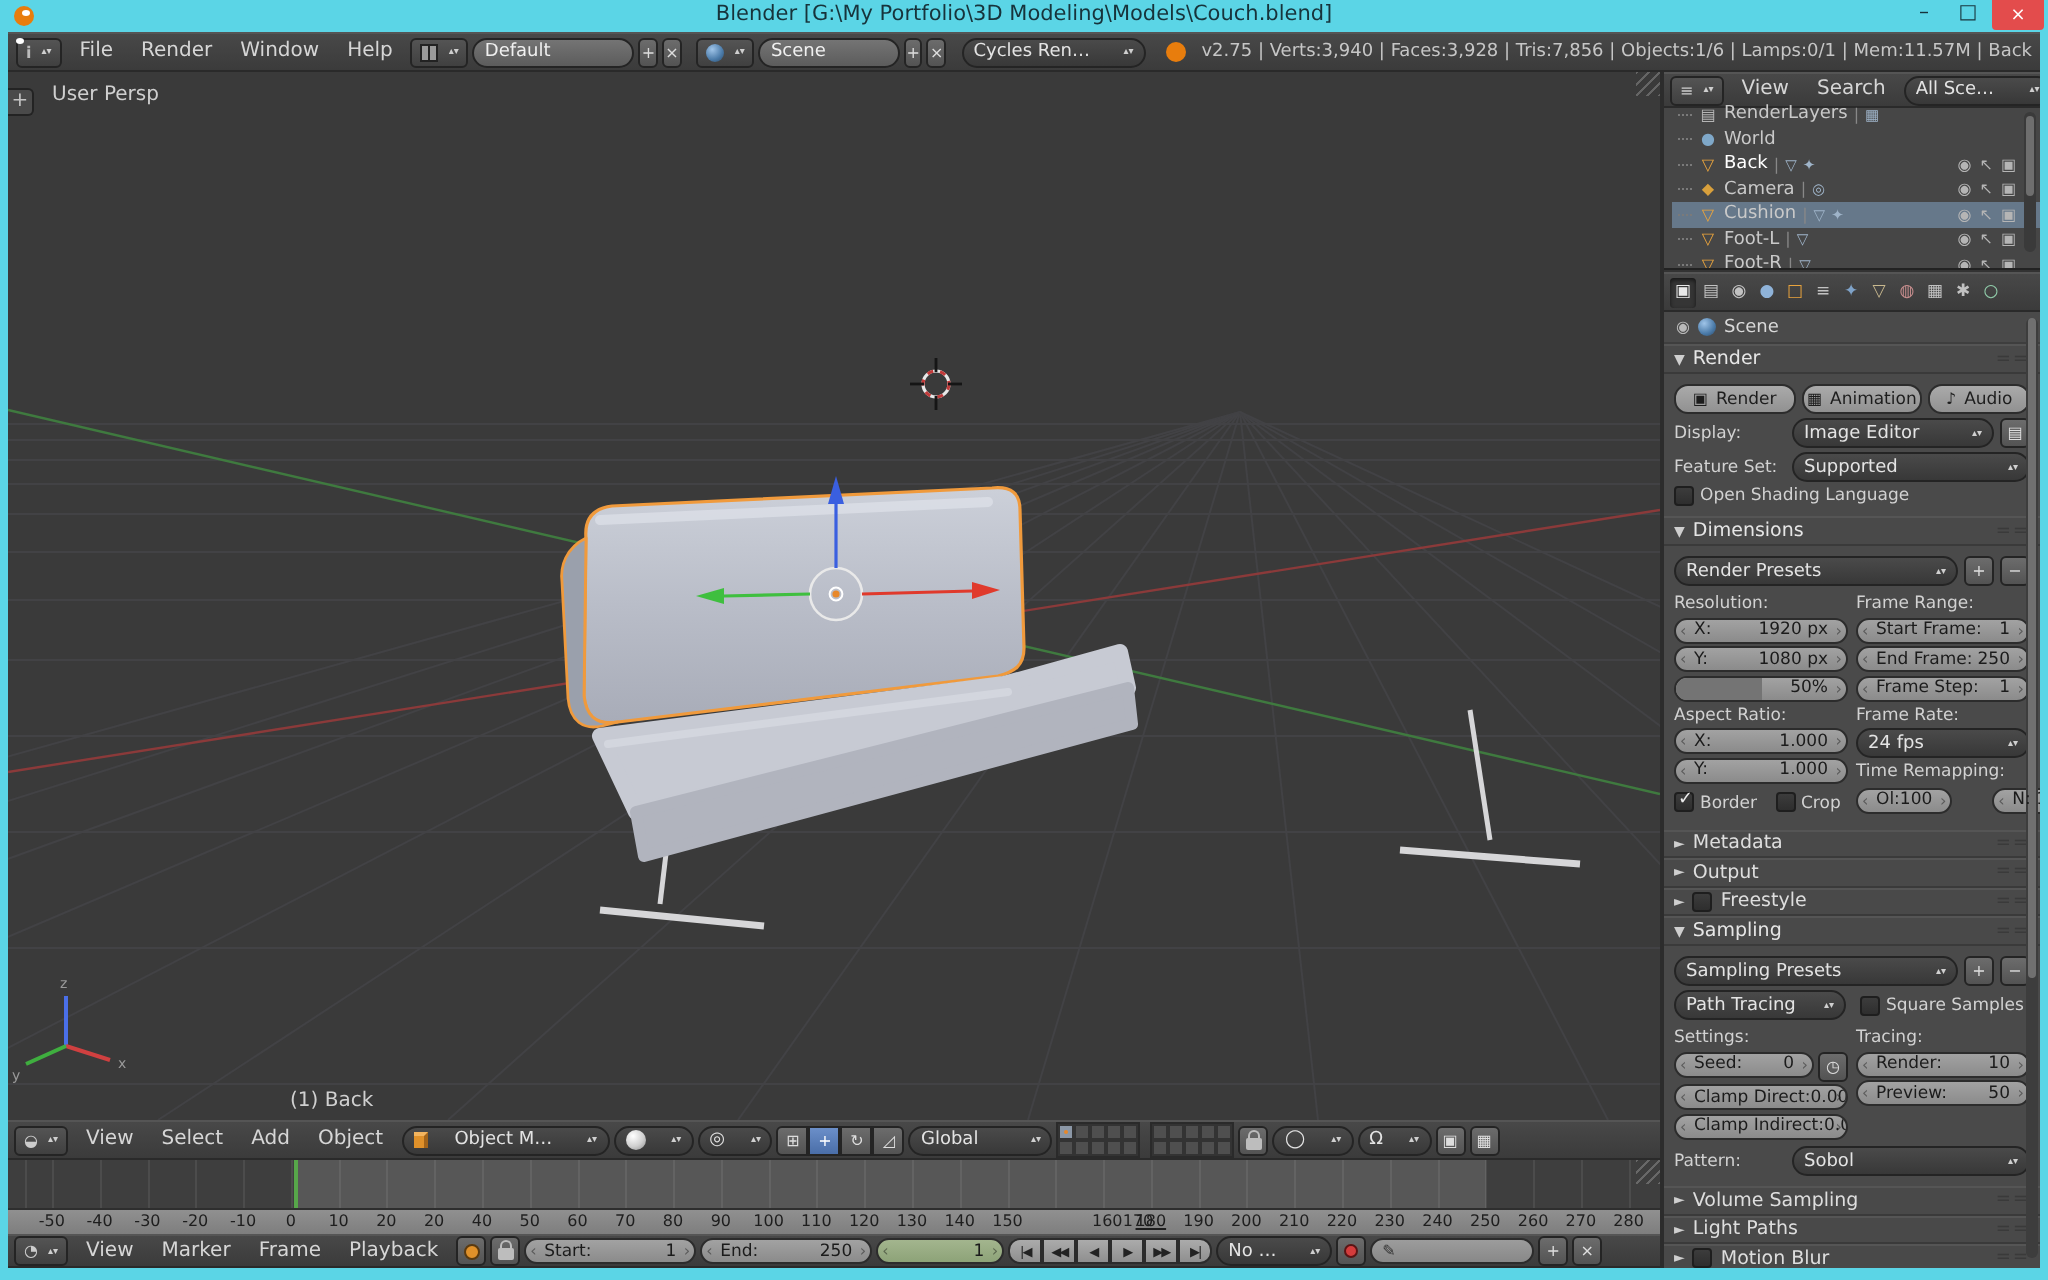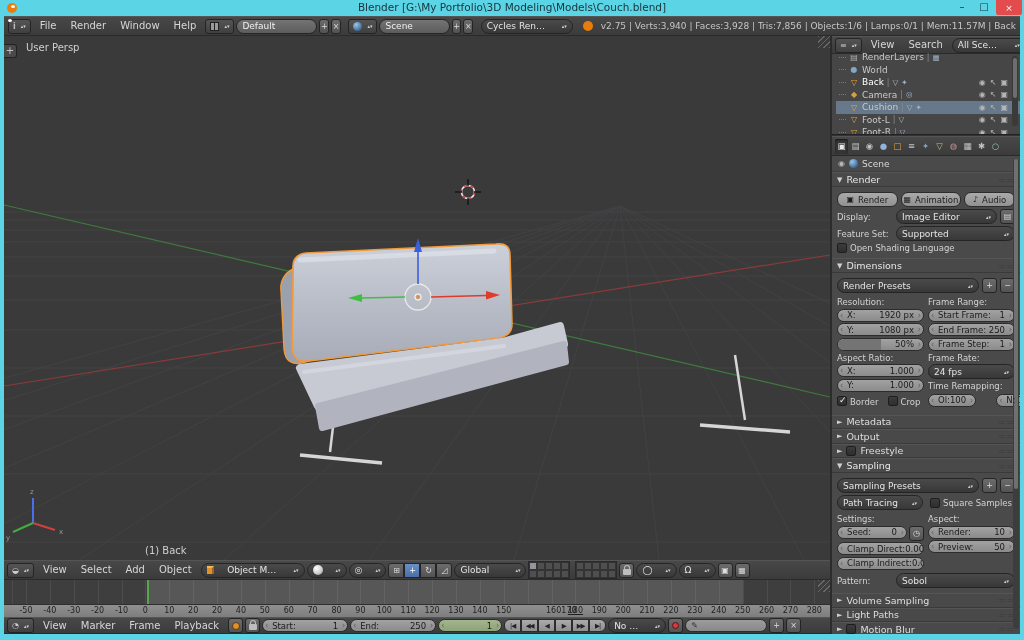--- a/index.html
+++ b/index.html
@@ -765,21 +765,21 @@
                 </div>
                 <div class="frow">
                   <div class="nf">
                     <span class="k">Clamp Indirect:</span>
                     <span class="v">0.00</span>
                   </div>
                 </div>
               </div>
           </div>
           <div class="col">
-            <span class="lbl">Aspect:</span>
+            <span class="lbl">Tracing:</span>
             <div>
                 <div class="frow">
                   <div class="nf">
                     <span class="k">Render:</span>
                     <span class="v">10</span>
                   </div>
                 </div>
                 <div class="frow">
                   <div class="nf">
                     <span class="k">Preview:</span>

